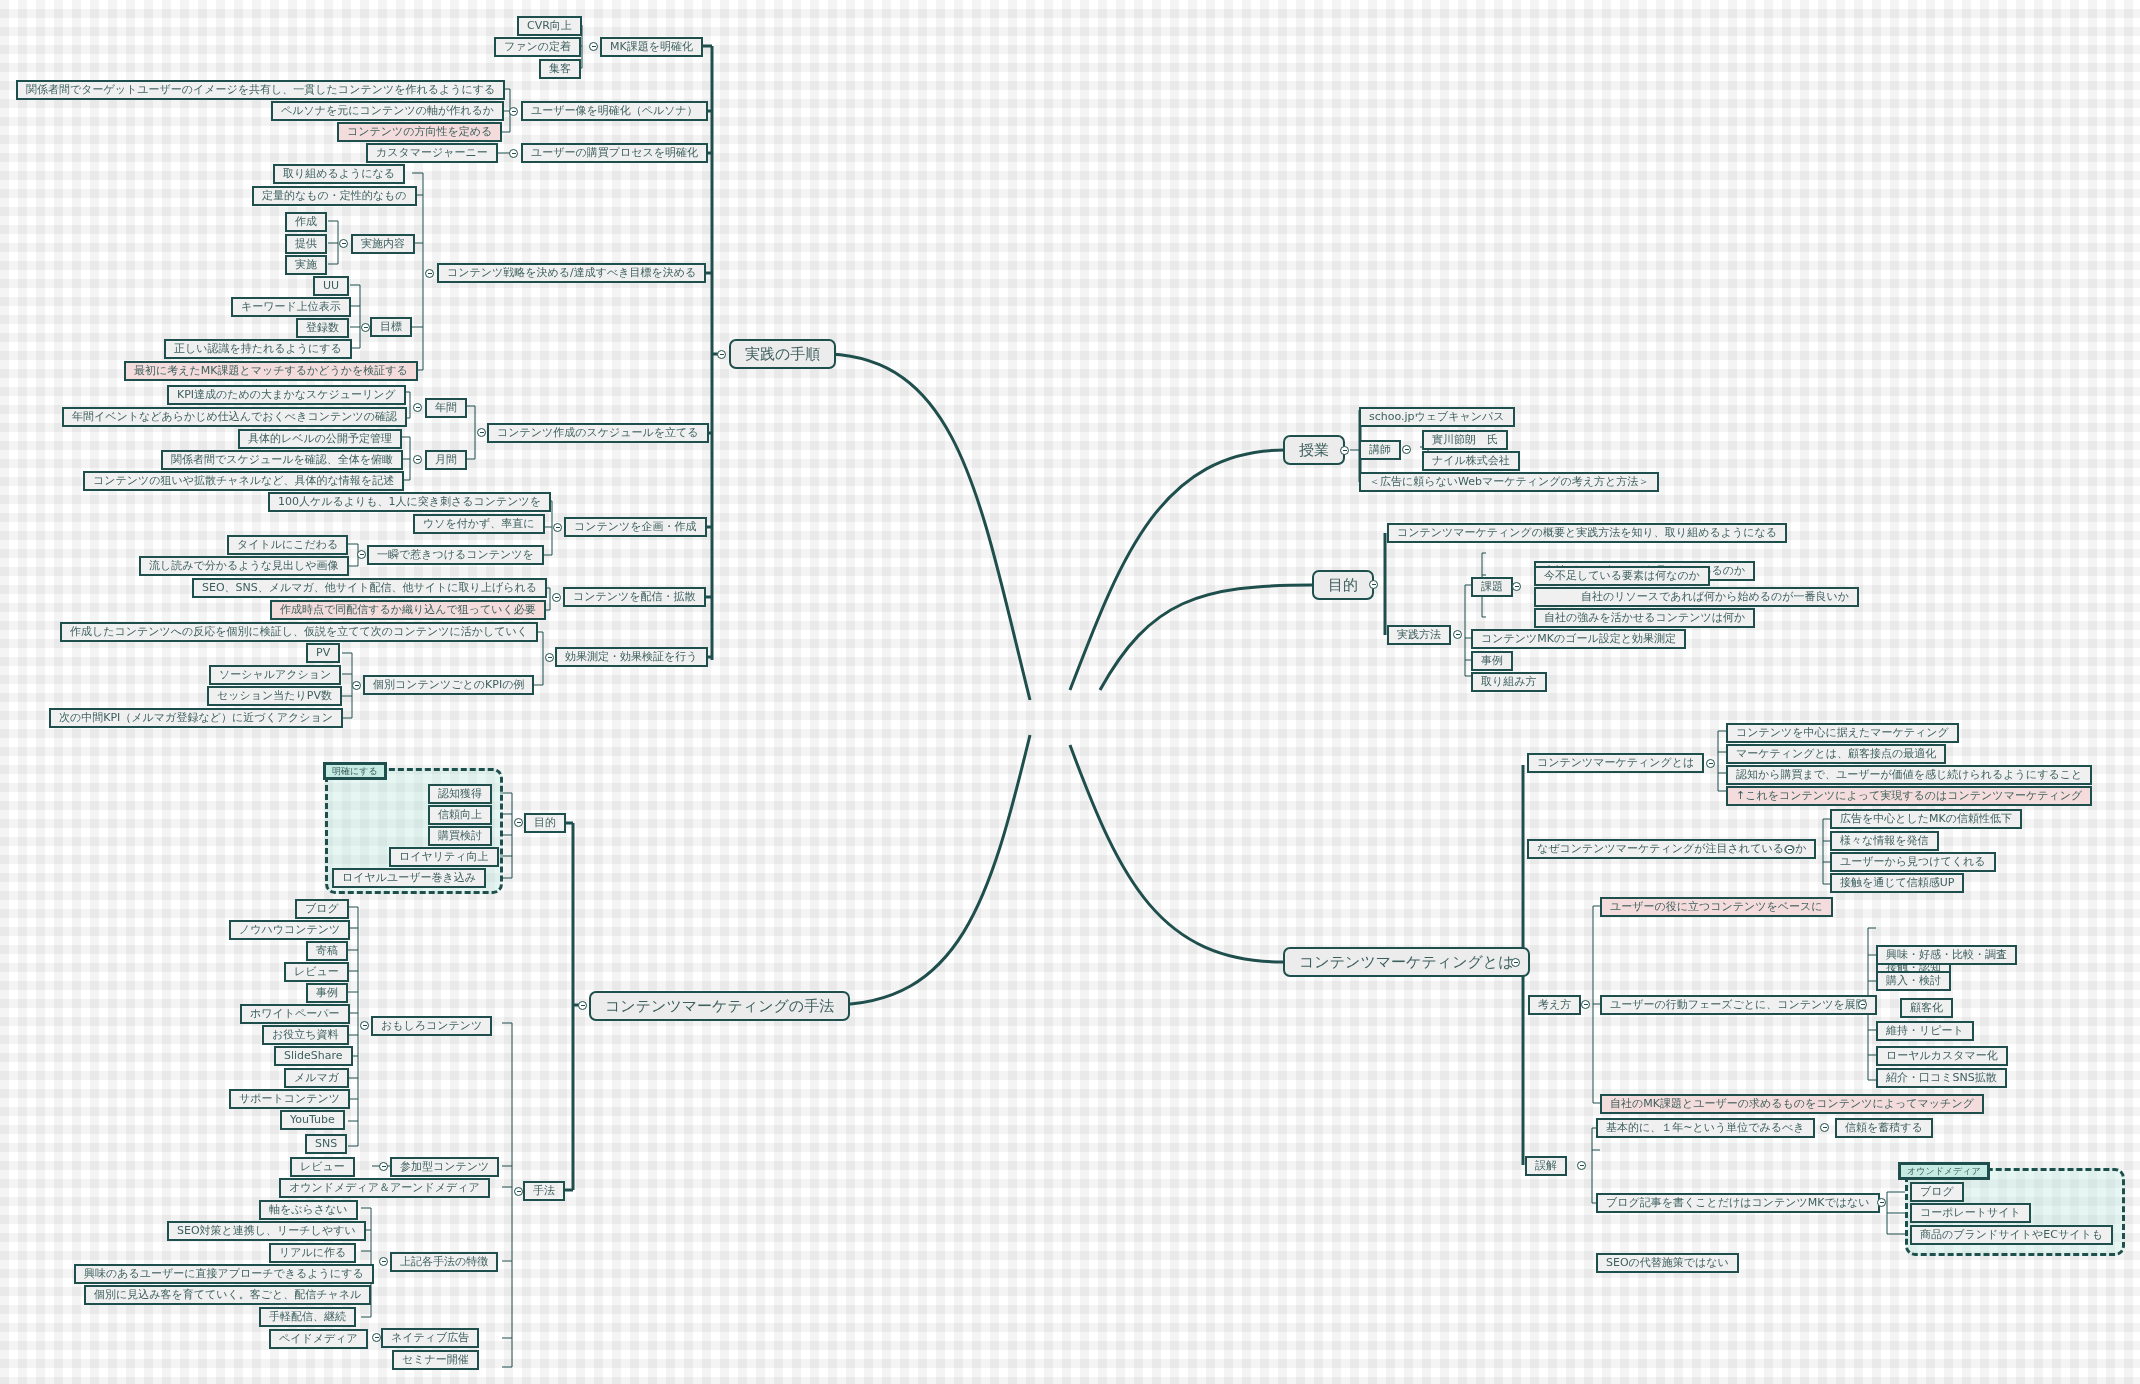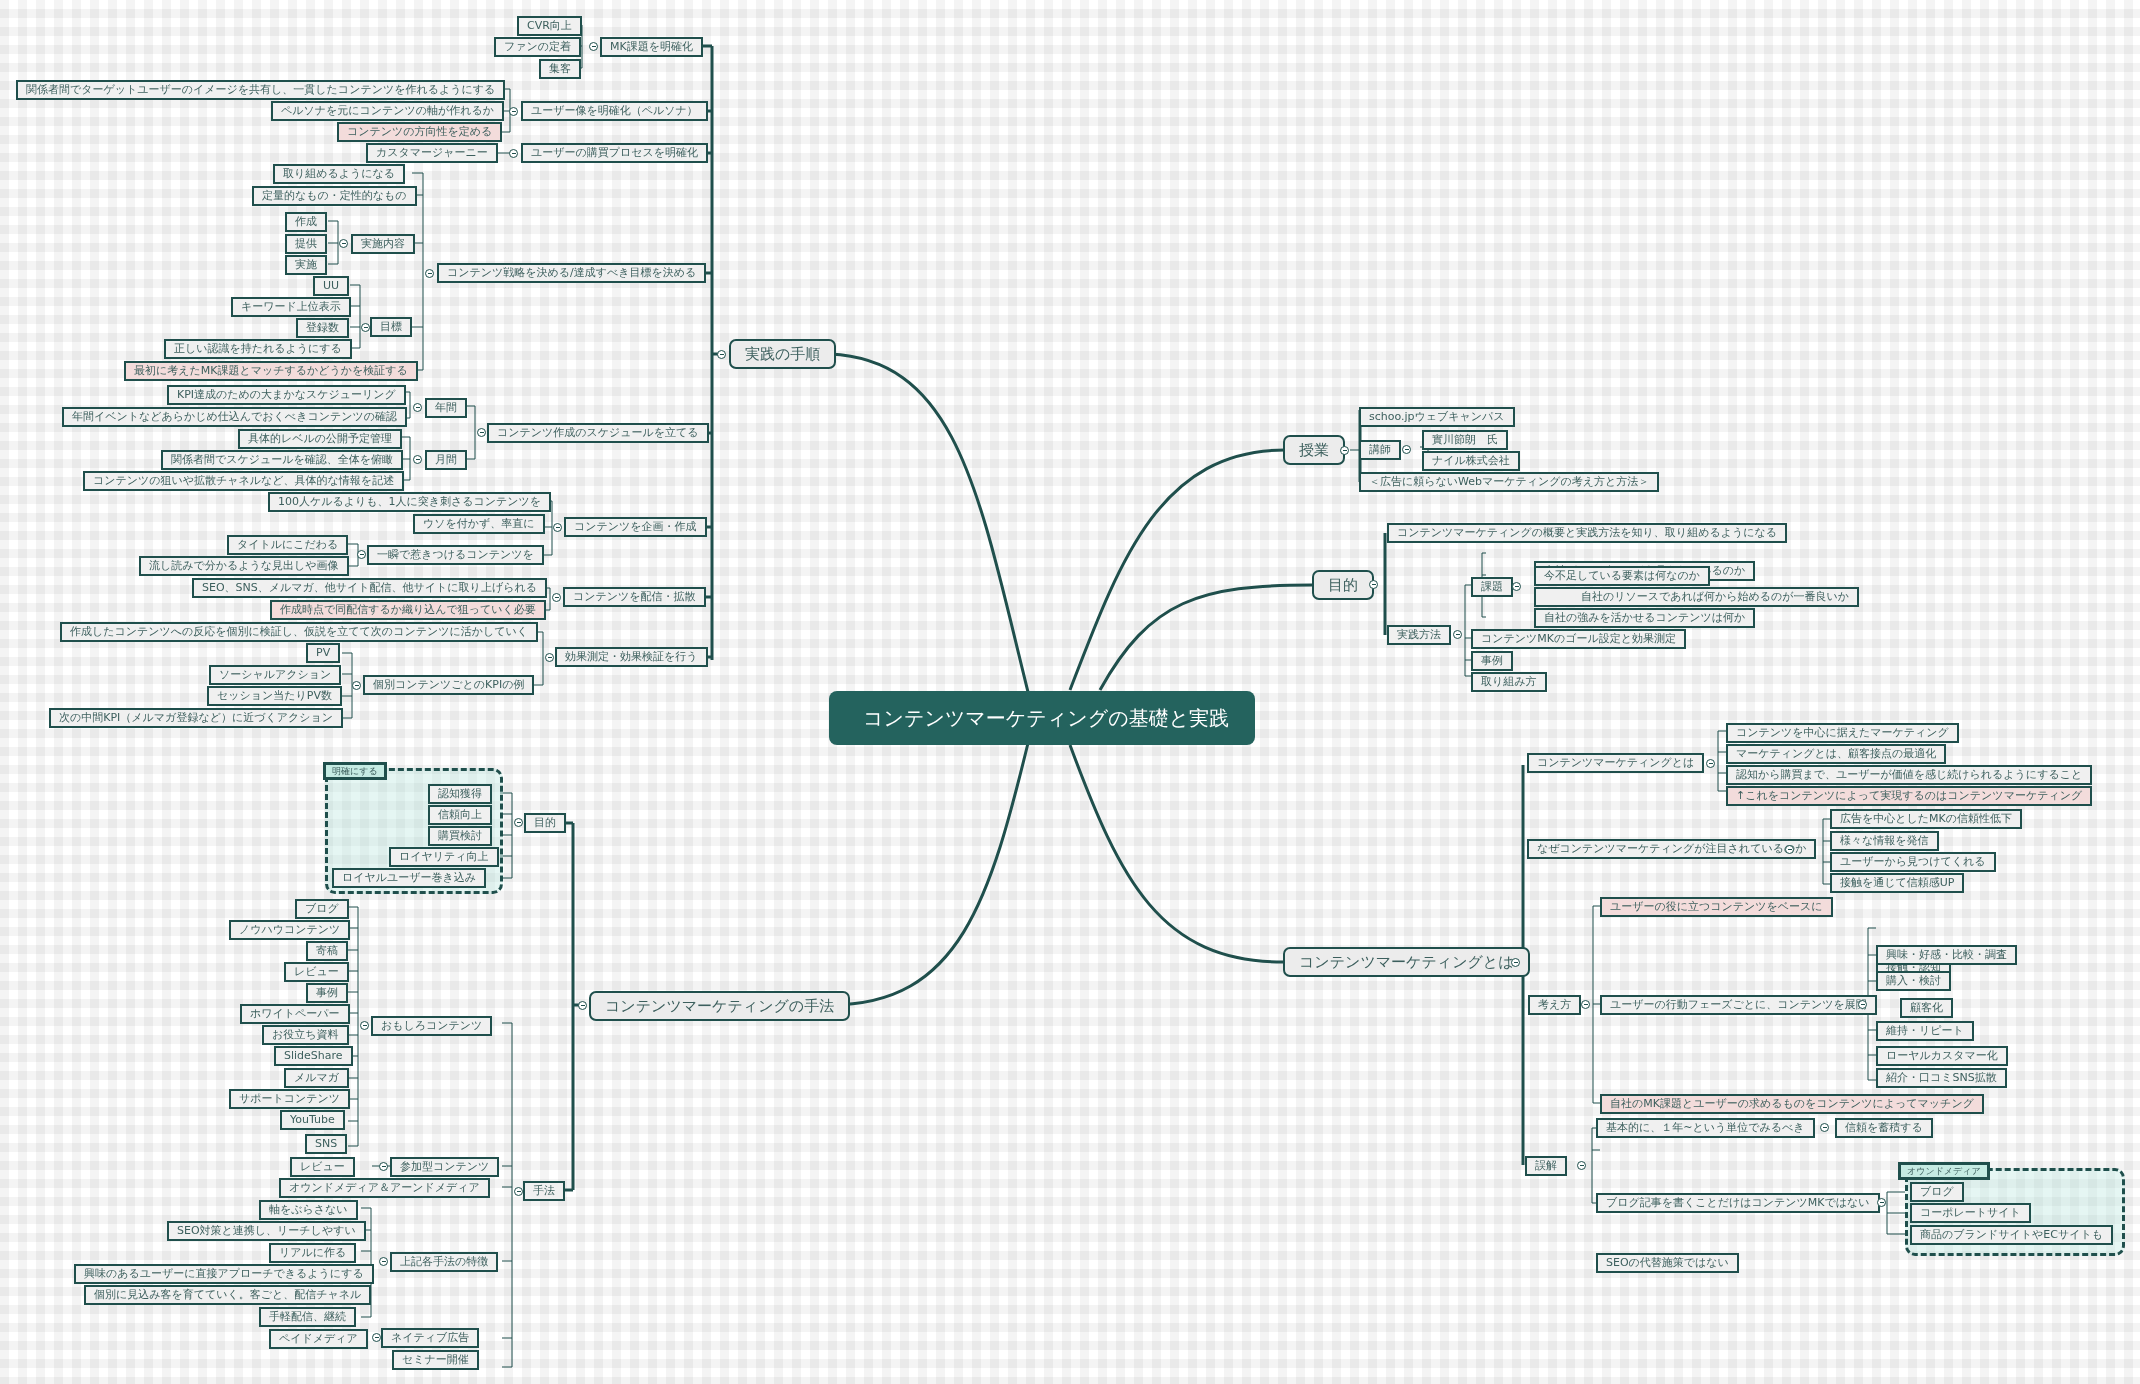--- a/index.html
+++ b/index.html
@@ -96,21 +96,20 @@
     <path d="M1465 585 L1465 676 M1465 585 L1474 585 M1465 638 L1474 638 M1465 660 L1474 660 M1465 676 L1474 676"></path>
     <path d="M1718 731 L1718 791 M1718 731 L1726 731 M1718 752 L1726 752 M1718 773 L1726 773 M1718 791 L1726 791"></path>
     <path d="M1823 819 L1823 884 M1823 819 L1830 819 M1823 841 L1830 841 M1823 862 L1830 862 M1823 884 L1830 884"></path>
     <path d="M1593 906 L1593 1103 M1593 906 L1600 906 M1593 1004 L1600 1004 M1593 1103 L1600 1103"></path>
     <path d="M1868 928 L1868 1080 M1868 928 L1876 928 M1868 955 L1876 955 M1868 981 L1876 981 M1868 1007 L1876 1007 M1868 1030 L1876 1030 M1868 1055 L1876 1055 M1868 1080 L1876 1080"></path>
     <path d="M1592 1128 L1592 1203 M1592 1128 L1600 1128 M1592 1150 L1600 1150 M1592 1203 L1600 1203"></path>
     <path d="M1887 1192 L1887 1234 M1887 1192 L1905 1192 M1887 1213 L1905 1213 M1887 1234 L1905 1234"></path>
   </g>
 </svg>
 
-<div class="node root" style="left:829px;top:691px;width:426px;">コンテンツマーケティングの基礎と実践</div>
 
 <div class="node main" style="left:729px;top:339px;">実践の手順</div>
 <span class="toggle" style="left:717px;top:350px;"></span>
 
 <div class="node" style="left:600px;top:37px;">MK課題を明確化</div>
 <span class="toggle" style="left:589px;top:42px;"></span>
 <div class="node" style="left:517px;top:16px;">CVR向上</div>
 <div class="node" style="left:494px;top:37px;">ファンの定着</div>
 <div class="node" style="left:539px;top:59px;">集客</div>
 

